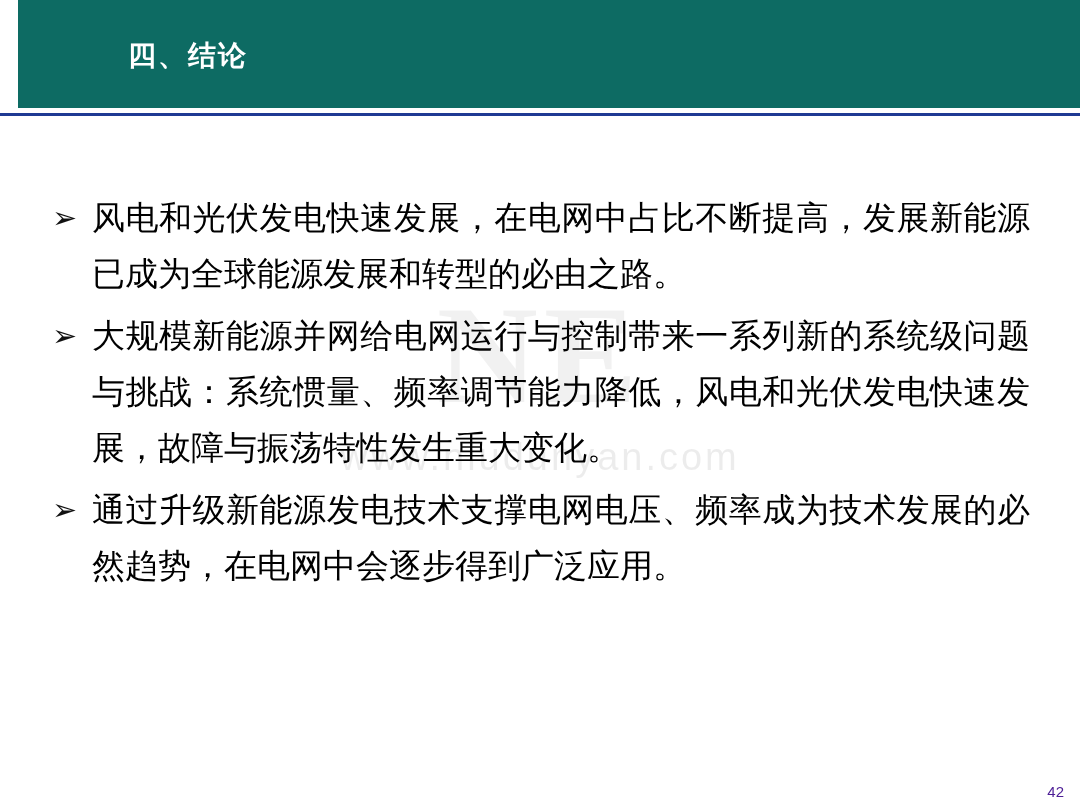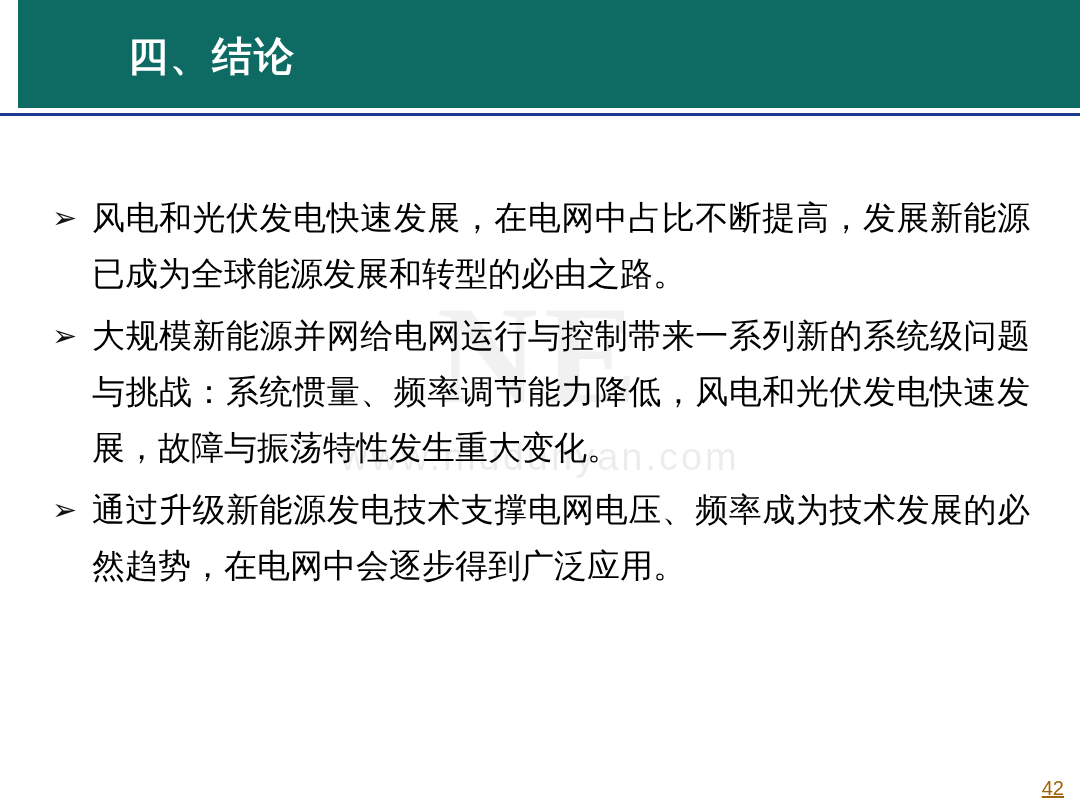--- a/index.html
+++ b/index.html
@@ -38,21 +38,21 @@
     left: 0;
     width: 18px;
     height: 108px;
     background: #ffffff;
   }
   .header-title {
     position: absolute;
     left: 128px;
     top: 34px;
     color: #ffffff;
-    font-size: 40px;
+    font-size: 28px;
     font-weight: bold;
     letter-spacing: 2px;
     line-height: 44px;
     white-space: nowrap;
   }
   .header-underline {
     position: absolute;
     top: 108px;
     left: 0;
     width: 1080px;
@@ -124,24 +124,23 @@
     letter-spacing: 0px;
     font-family: "DejaVu Sans", sans-serif;
     padding-right: 2px;
   }
 
   
   .page-number {
     position: absolute;
     right: 16px;
     bottom: 10px;
-    font-size: 20px;
-    color: #a16207;
+    font-size: 15px;
+    color: #4c1d95;
     font-family: "Liberation Sans", sans-serif;
-    text-decoration: underline;
   }
 </style>
 </head>
 <body>
 
 <div class="slide">
 
   <div class="header-band">
     <div class="header-left-stripe"></div>
     <div class="header-title">四、结论</div>

